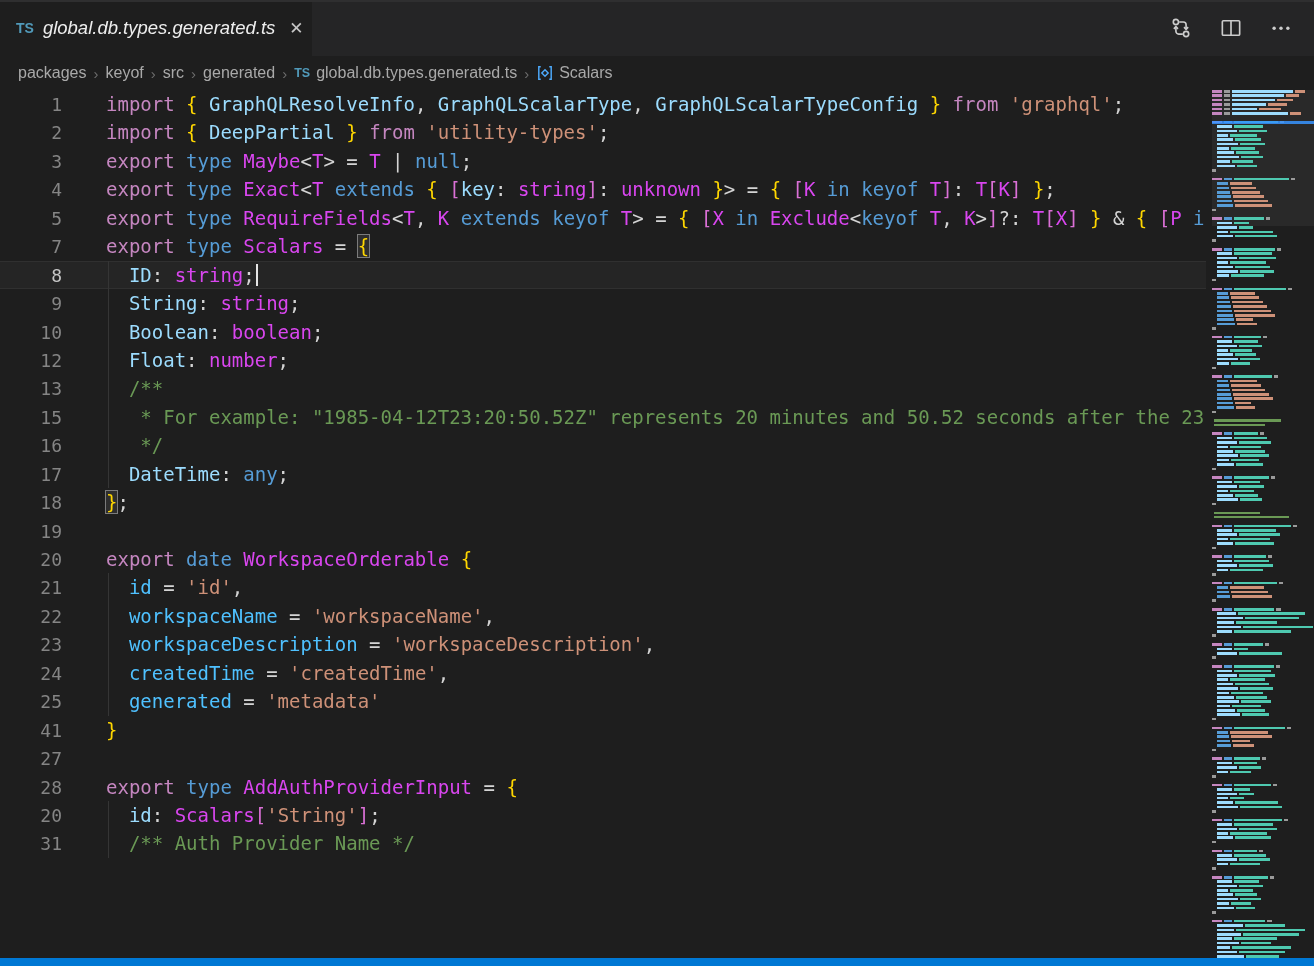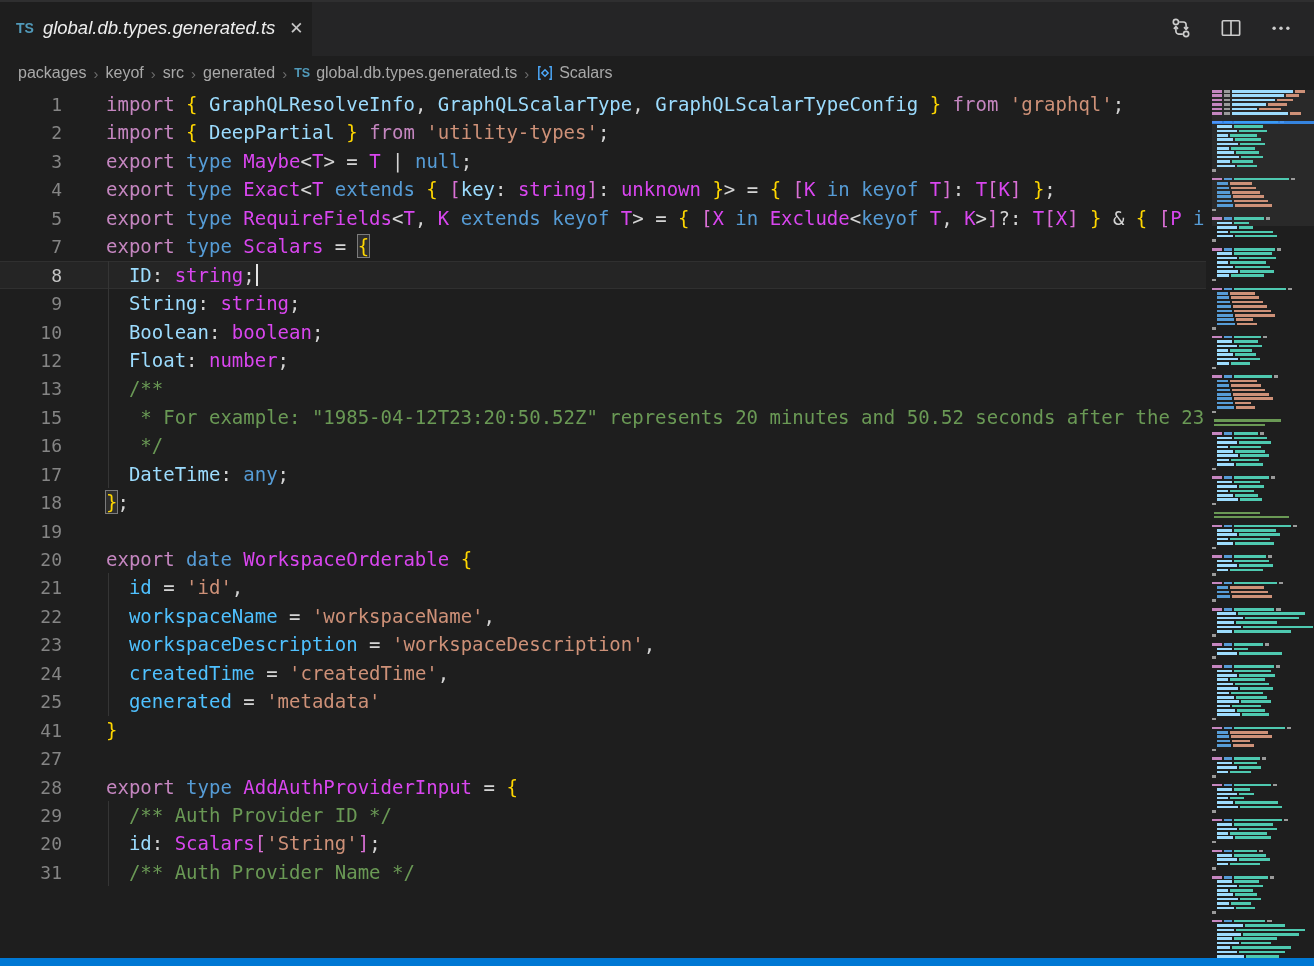--- a/index.html
+++ b/index.html
@@ -145,21 +145,20 @@
       <div class="line"><span class="ln">19</span></div>
       <div class="line"><span class="ln">20</span><span class="t-kw">export </span><span class="t-kw2">date </span><span class="t-type">WorkspaceOrderable</span><span class="t-pun"> </span><span class="t-b1">{</span></div>
       <div class="line"><span class="ln">21</span><i class="ig"></i><span class="t-enum">  id</span><span class="t-pun"> = </span><span class="t-str">'id'</span><span class="t-pun">,</span></div>
       <div class="line"><span class="ln">22</span><i class="ig"></i><span class="t-enum">  workspaceName</span><span class="t-pun"> = </span><span class="t-str">'workspaceName'</span><span class="t-pun">,</span></div>
       <div class="line"><span class="ln">23</span><i class="ig"></i><span class="t-enum">  workspaceDescription</span><span class="t-pun"> = </span><span class="t-str">'workspaceDescription'</span><span class="t-pun">,</span></div>
       <div class="line"><span class="ln">24</span><i class="ig"></i><span class="t-enum">  createdTime</span><span class="t-pun"> = </span><span class="t-str">'createdTime'</span><span class="t-pun">,</span></div>
       <div class="line"><span class="ln">25</span><i class="ig"></i><span class="t-enum">  generated</span><span class="t-pun"> = </span><span class="t-str">'metadata'</span></div>
       <div class="line"><span class="ln">41</span><span class="t-b1">}</span></div>
       <div class="line"><span class="ln">27</span></div>
       <div class="line"><span class="ln">28</span><span class="t-kw">export </span><span class="t-kw2">type </span><span class="t-type">AddAuthProviderInput</span><span class="t-pun"> = </span><span class="t-b1">{</span></div>
-      <div class="line"><span class="ln">29</span><i class="ig"></i><span class="t-cmt">  /** Auth Provider ID */</span></div>
       <div class="line"><span class="ln">20</span><i class="ig"></i><span class="t-prop">  id</span><span class="t-pun">: </span><span class="t-type">Scalars</span><span class="t-b2">[</span><span class="t-str">'String'</span><span class="t-b2">]</span><span class="t-pun">;</span></div>
       <div class="line"><span class="ln">31</span><i class="ig"></i><span class="t-cmt">  /** Auth Provider Name */</span></div>
     </div>
   <div class="minimap" id="minimap">
     <div class="mm-slider" style="height: 136.4px;"></div>
   <div class="mm-row"><span class="mm-seg" style="width: 10px; background: rgb(197, 134, 192);"></span><span class="mm-seg" style="width: 6px; background: rgb(154, 154, 154);"></span><span class="mm-seg" style="width: 61px; background: rgb(156, 220, 254);"></span><span class="mm-seg" style="width: 10px; background: rgb(206, 145, 120);"></span></div>
       <div class="mm-row"><span class="mm-seg" style="width: 10px; background: rgb(197, 134, 192);"></span><span class="mm-seg" style="width: 6px; background: rgb(154, 154, 154);"></span><span class="mm-seg" style="width: 52px; background: rgb(156, 220, 254);"></span><span class="mm-seg" style="width: 13px; background: rgb(206, 145, 120);"></span></div>
       <div class="mm-row"><span class="mm-seg" style="width: 10px; background: rgb(197, 134, 192);"></span><span class="mm-seg" style="width: 6px; background: rgb(154, 154, 154);"></span><span class="mm-seg" style="width: 43px; background: rgb(156, 220, 254);"></span><span class="mm-seg" style="width: 16px; background: rgb(206, 145, 120);"></span></div>
       <div class="mm-row"><span class="mm-seg" style="width: 10px; background: rgb(197, 134, 192);"></span><span class="mm-seg" style="width: 6px; background: rgb(154, 154, 154);"></span><span class="mm-seg" style="width: 34px; background: rgb(156, 220, 254);"></span><span class="mm-seg" style="width: 19px; background: rgb(206, 145, 120);"></span></div>
       <div class="mm-row"><span class="mm-seg" style="width: 10px; background: rgb(197, 134, 192);"></span><span class="mm-seg" style="width: 6px; background: rgb(154, 154, 154);"></span><span class="mm-seg" style="width: 25px; background: rgb(156, 220, 254);"></span><span class="mm-seg" style="width: 22px; background: rgb(206, 145, 120);"></span></div>

